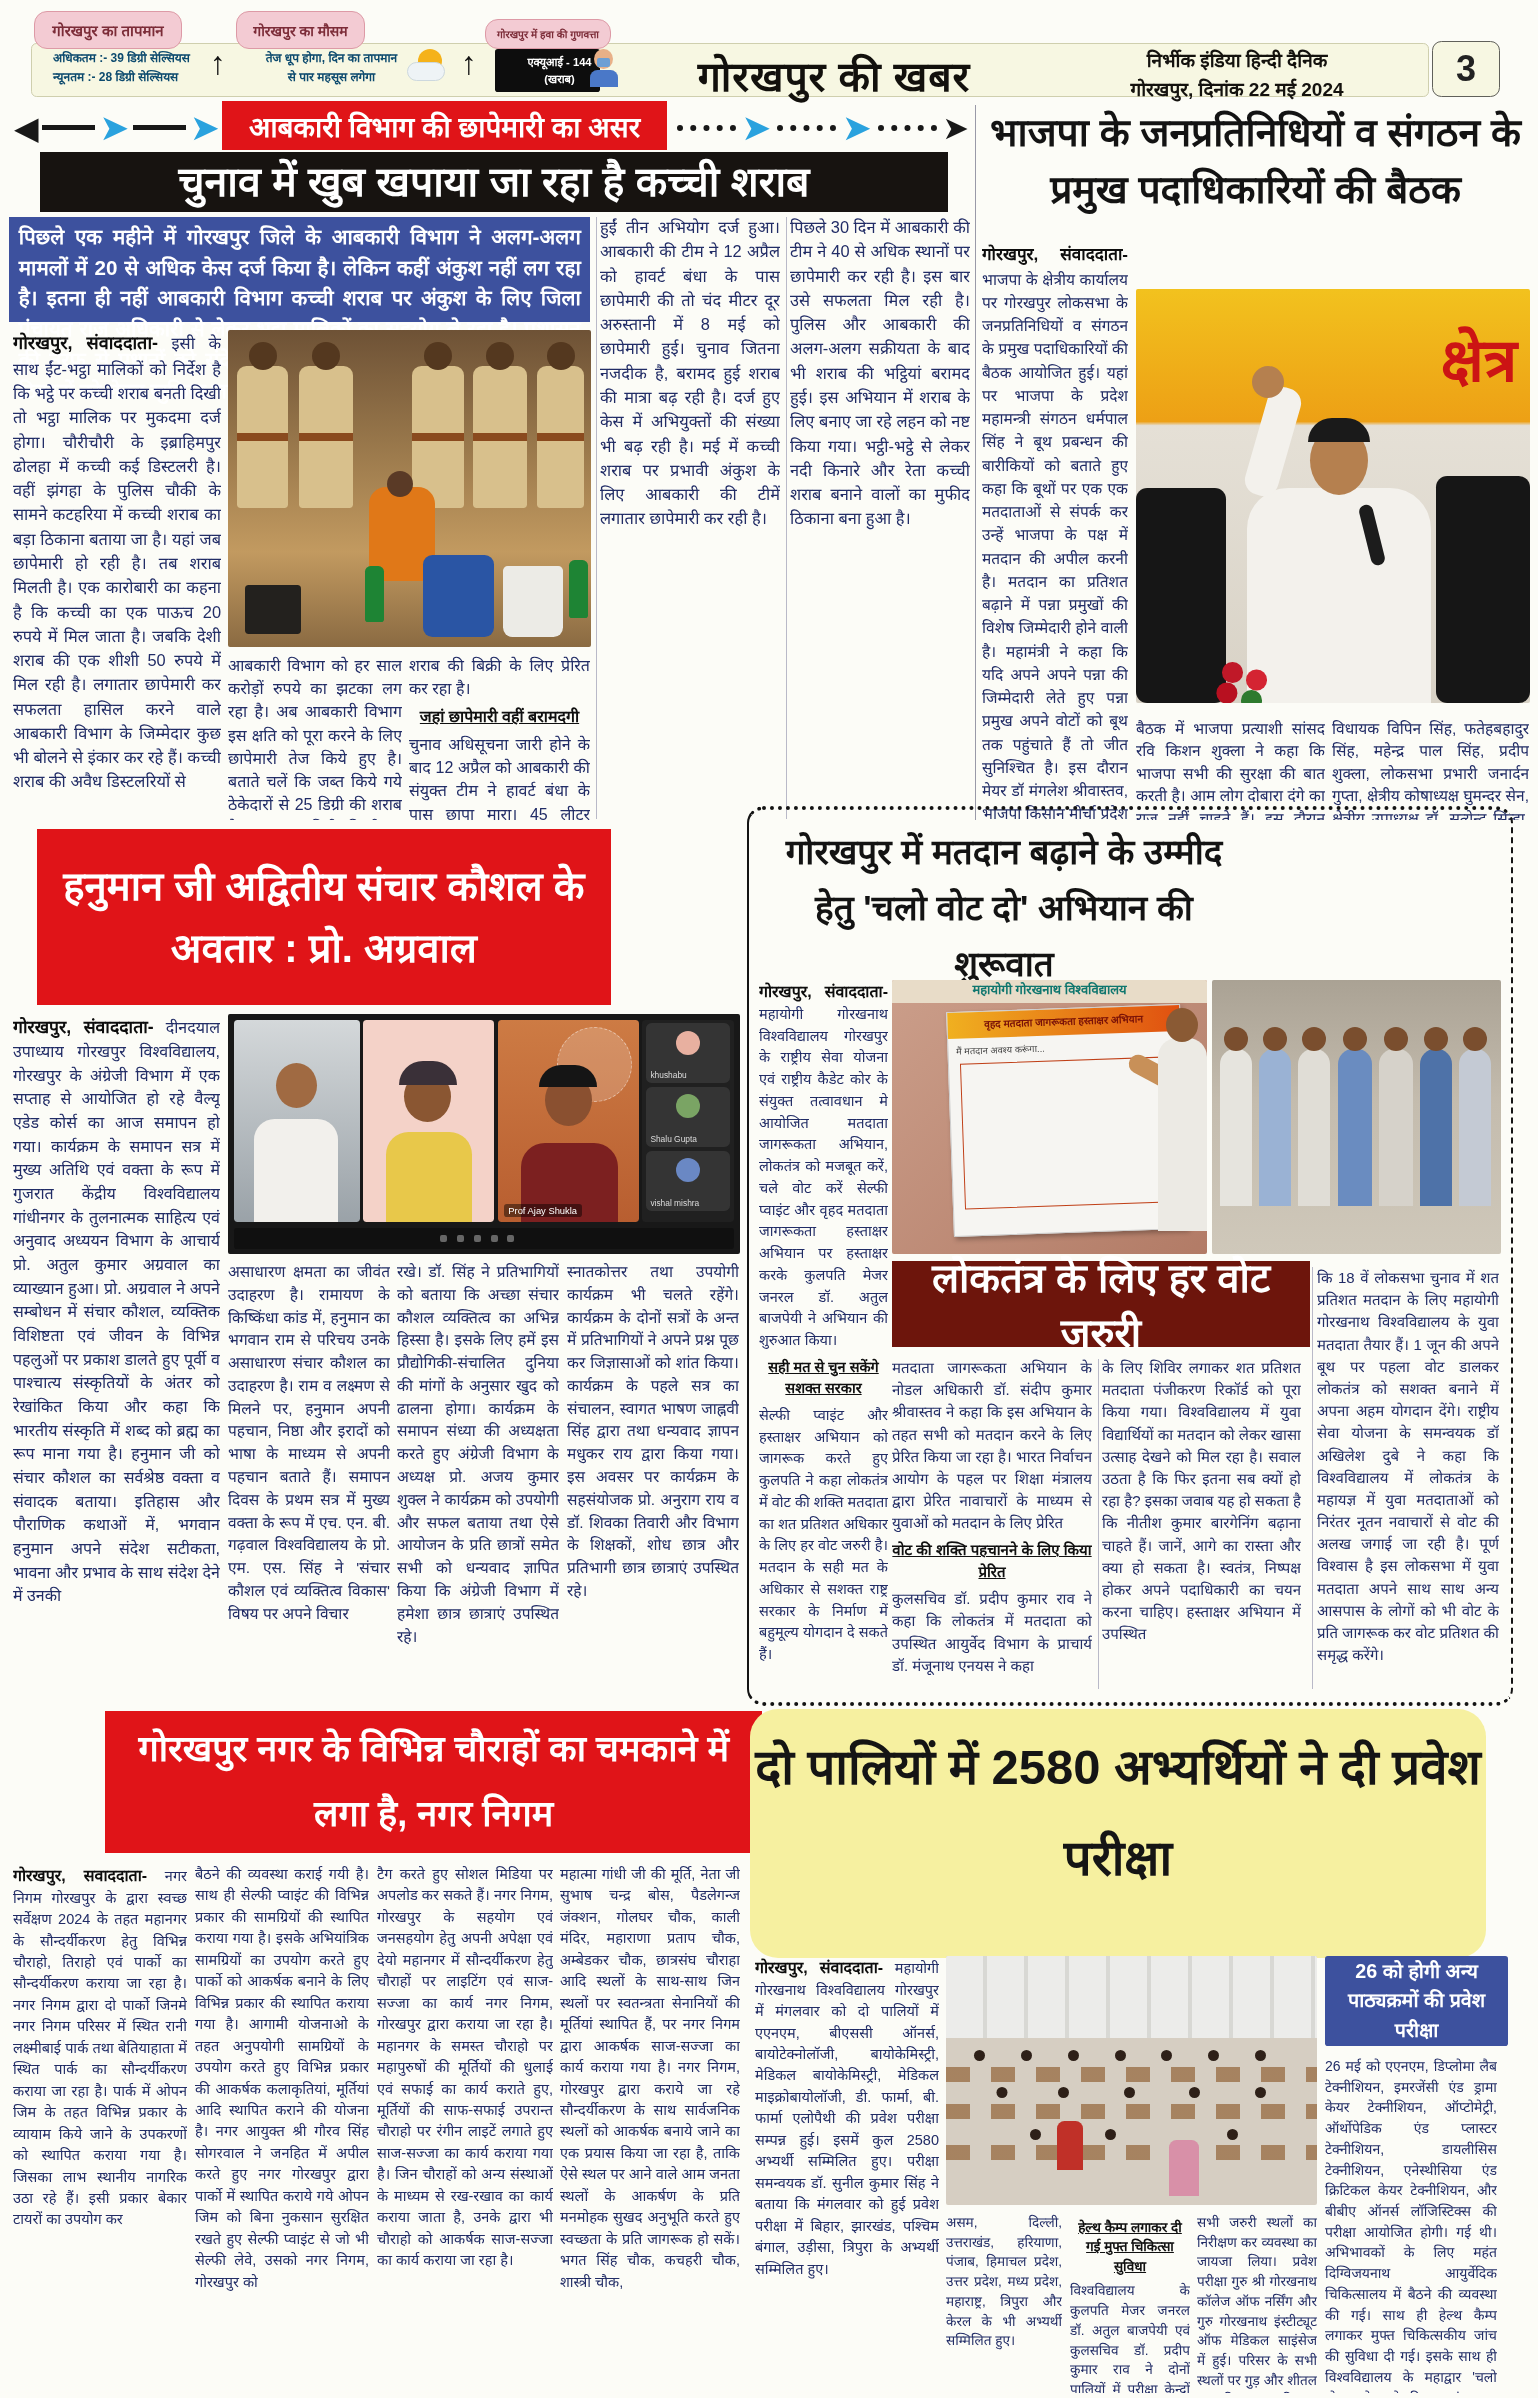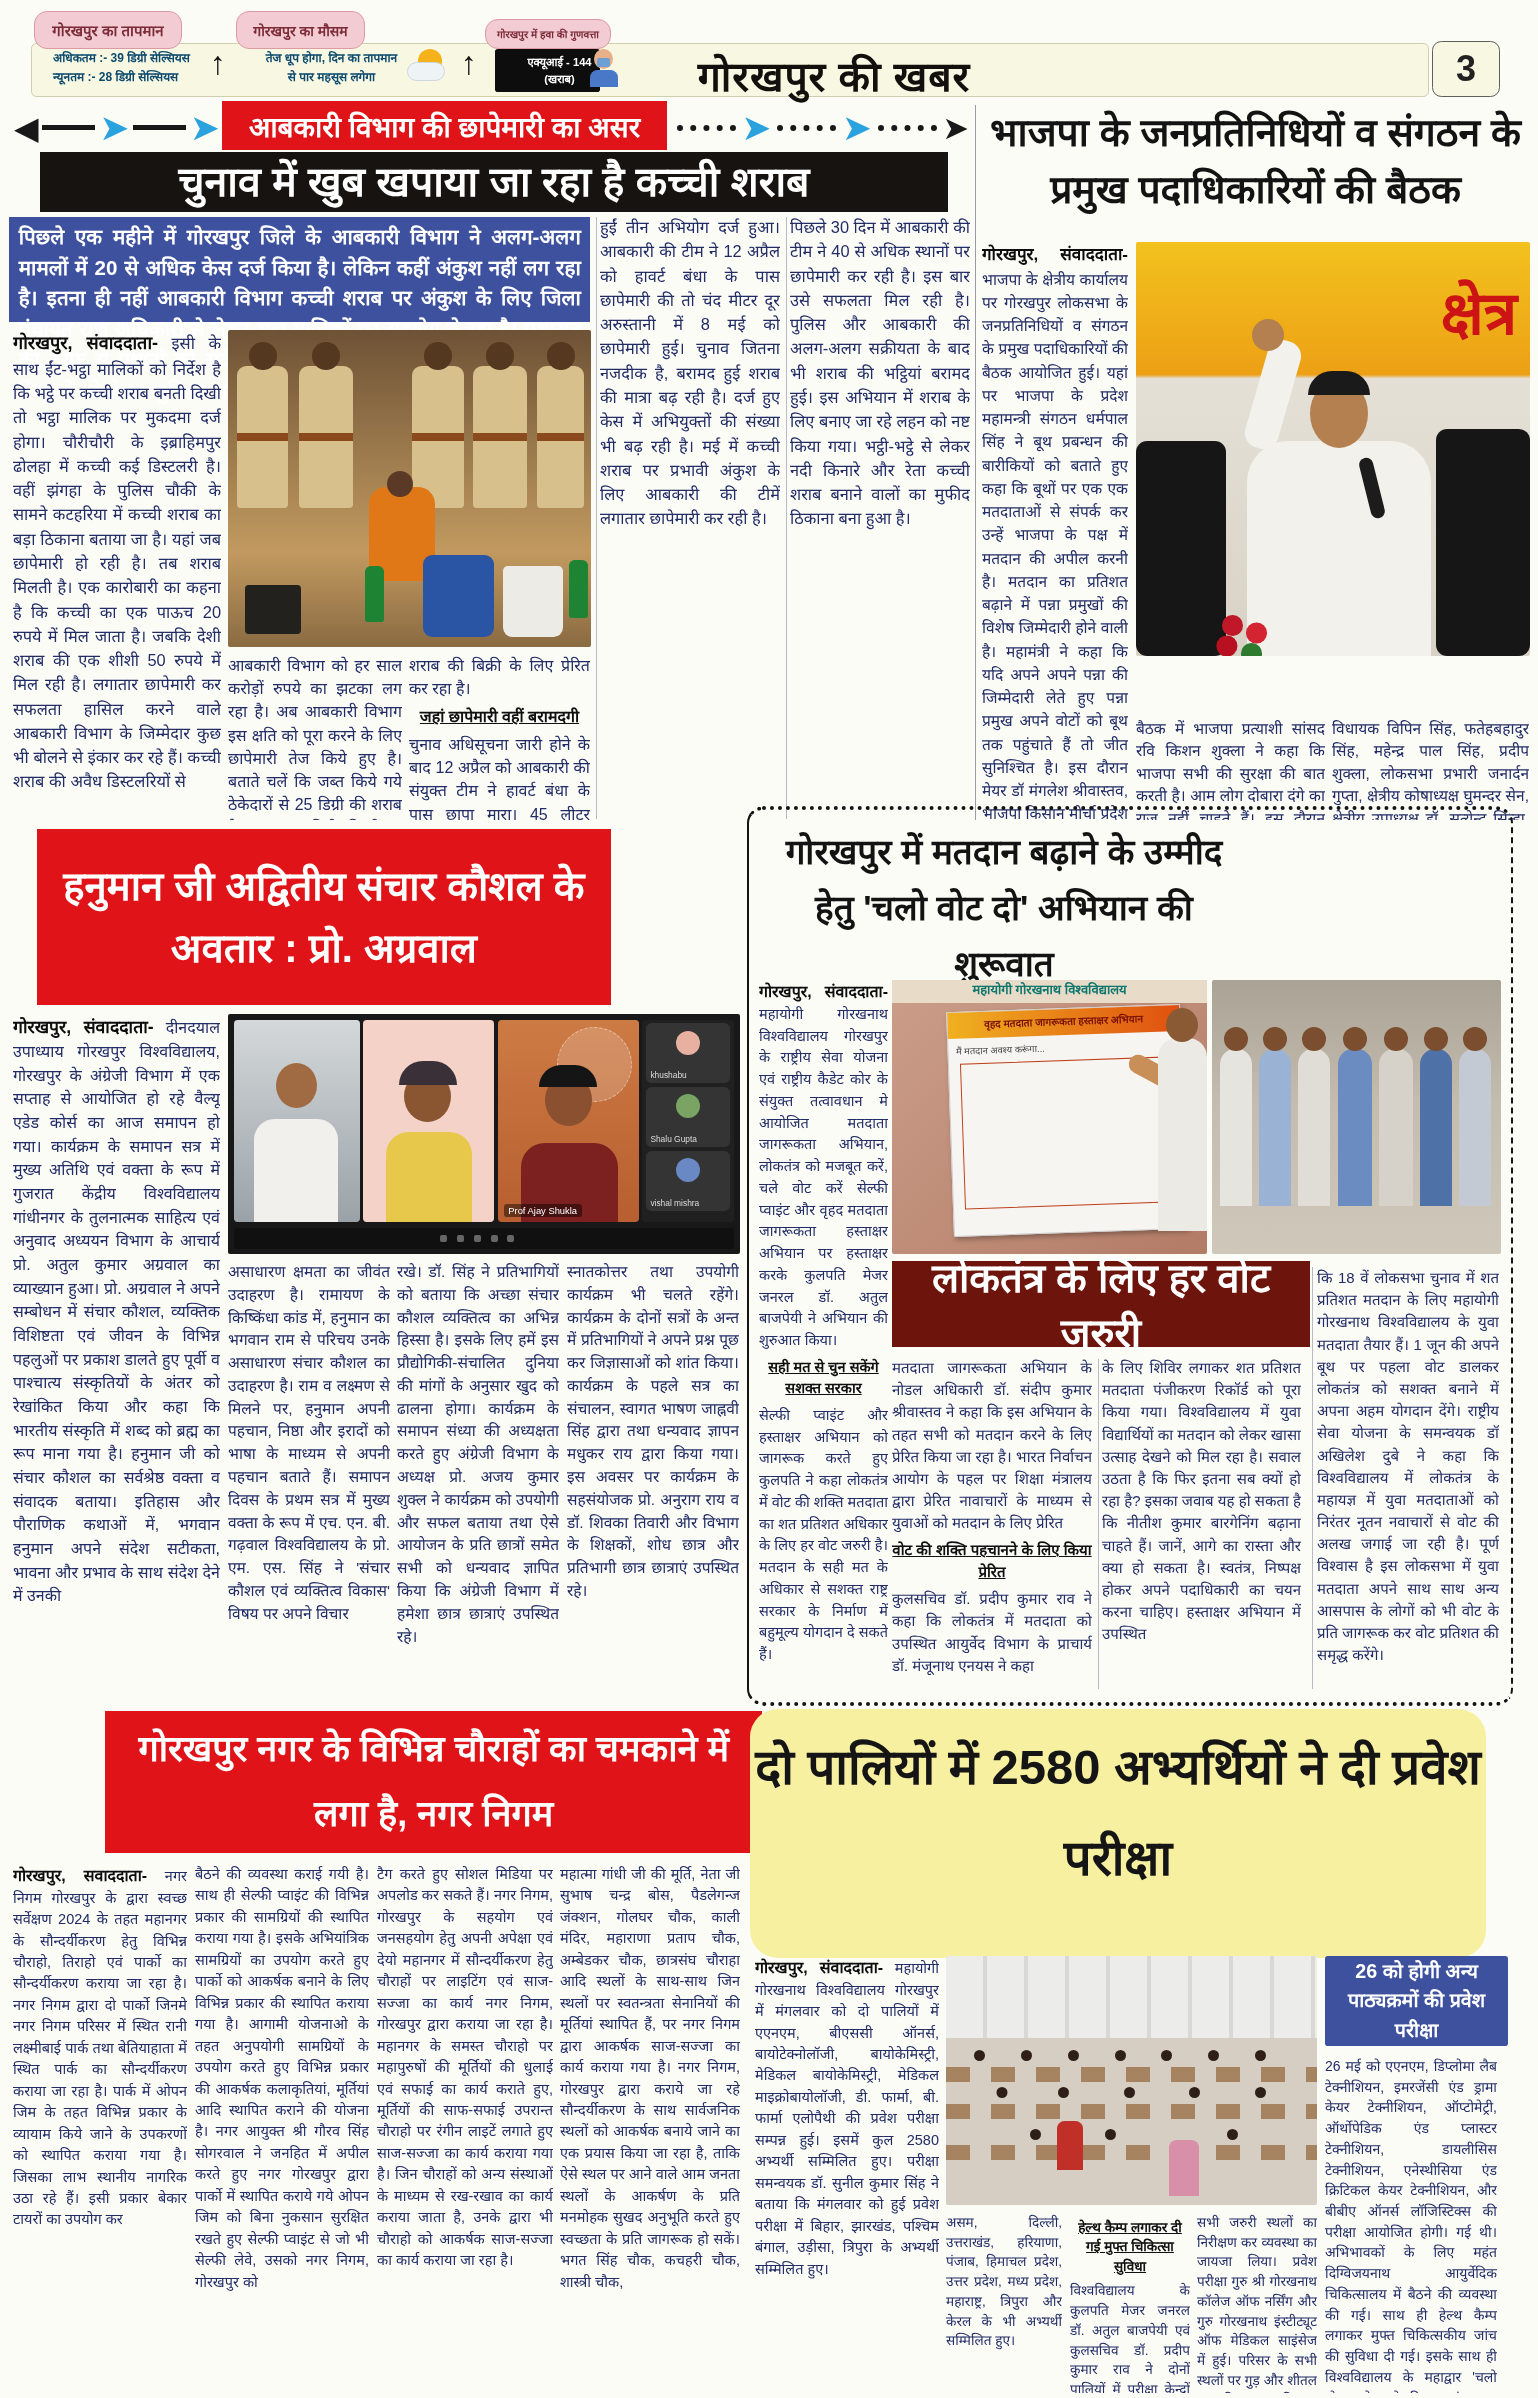--- a/index.html
+++ b/index.html
@@ -48,21 +48,21 @@
              align-items:center;justify-content:center;border-radius:2.8px;}
   .dashbox{border-top:4.7px dotted #141414;border-bottom:4.7px dotted #141414;border-right:2.8px dashed #141414;
            border-left:2.8px solid #141414;border-radius:17px;}
   
   .photo{position:absolute;overflow:hidden;border-radius:1.9px;}
   .raid{background:linear-gradient(180deg,#6e5236 0%,#97764a 35%,#c29a60 70%,#8a6a42 100%);}
   .officer{position:absolute;top:36px;height:142px;background:#d8c08c;border-radius:9.4px 9.4px 3.7px 3.7px;}
   .officer::before{content:"";position:absolute;top:-24px;left:50%;transform:translateX(-50%);
                    width:28px;height:28px;border-radius:50%;background:#54381f;}
   .officer::after{content:"";position:absolute;top:67px;left:0;right:0;height:8.4px;background:#8a4a1e;}
-  .meeting{background:linear-gradient(180deg,#f2c21e 0%,#eda015 32%,#e5e0d6 33%,#d8d2c6 100%);}
+  .meeting{background:linear-gradient(180deg,#f2c21e 0%,#eda015 32%,#e5e0d6 33%,#d8d2c6 100%);margin-top:47px;}
   .chair{position:absolute;background:#161616;border-radius:11.2px;}
   .webshot{background:#181818;}
   .mini{background:#343434;border-radius:5.6px;position:relative;margin:3.7px;height:60px;}
   .mini .av{position:absolute;left:50%;top:7.5px;transform:translateX(-50%);width:24px;height:24px;border-radius:50%;}
   .mini .nm{position:absolute;left:4.7px;bottom:2.8px;font-size:8.4px;color:#ddd;}
   .boardp{background:linear-gradient(135deg,#cb9e8a 0%,#b27b66 100%);}
   .votersp{background:linear-gradient(180deg,#aaa294 0%,#c4bcae 45%,#cfc8ba 100%);}
   .person{position:absolute;top:69px;height:157px;border-radius:15px 15px 0 0;}
   .person::before{content:"";position:absolute;top:-22.5px;left:50%;transform:translateX(-50%);
                   width:24px;height:24px;border-radius:50%;background:#7a4e2e;}
@@ -106,20 +106,24 @@
     <div>एक्यूआई - 144</div>
     <div>(खराब)</div>
   </div>
   <div class="abs" style="left:585px;top:47px;width:37px;height:43px;">
     <div class="mp-head"></div>
     <div class="mp-mask"></div>
     <div class="mp-body"></div>
   </div>
 
   <div class="abs masthead" style="left:637px;top:47px;width:394px;font-size:41px;">गोरखपुर की खबर</div>
+  <div class="abs tagline" style="left:1059px;top:47px;width:356px;font-size:19px;">
+    <div>निर्भीक इंडिया हिन्दी दैनिक</div>
+    <div>गोरखपुर, दिनांक 22 मई 2024</div>
+  </div>
   <div class="abs pagenum" style="left:1432px;top:41px;width:66px;height:54px;font-size:36px;">3</div>
 
   <div class="abs arrowrow" style="left:14px;top:105px;width:206px;height:45px;">
     <span class="ablack">◀</span>
     <span class="solidseg"></span>
     <span class="aright">➤</span>
     <span class="solidseg"></span>
     <span class="aright">➤</span>
   </div>
   <div class="abs kicker" style="left:222px;top:101px;width:445px;height:49px;font-size:28px;">आबकारी विभाग की छापेमारी का असर</div>

